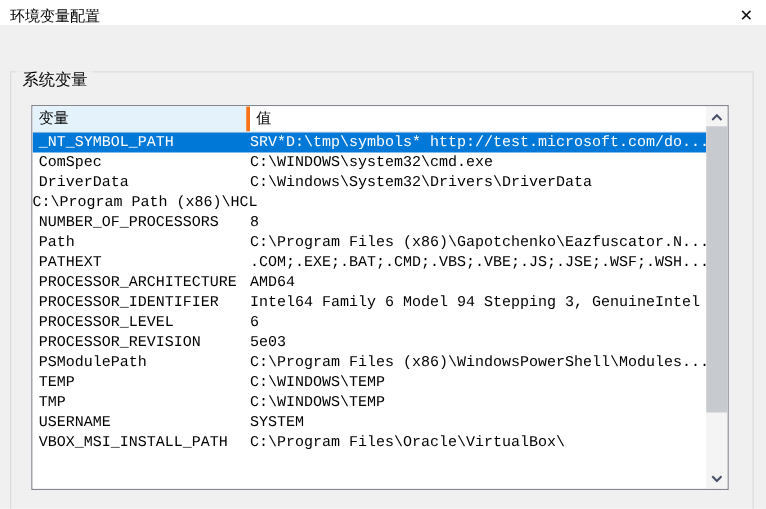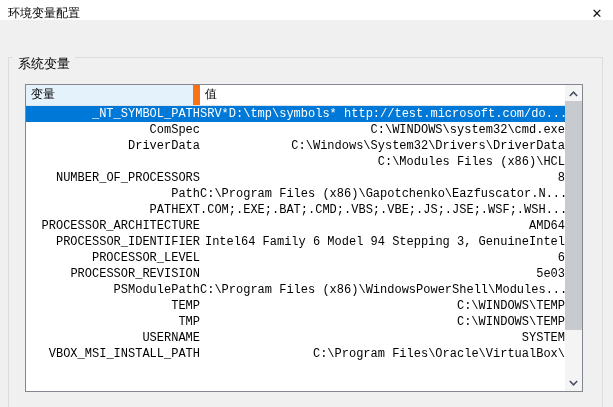--- a/index.html
+++ b/index.html
@@ -39,24 +39,24 @@
   .lv-content{position:absolute;left:0;top:0;right:17px;bottom:0;overflow:hidden;background:#fff;}
   .lv-header{
     display:flex;height:21px;box-sizing:border-box;
     border-bottom:1px solid #dde3ea;
     font-family:"Liberation Mono","DejaVu Sans Mono",monospace;
     font-size:12px;line-height:20px;white-space:pre;
   }
   .lv-header .h-name{
     width:174px;box-sizing:border-box;padding-left:5px;
     background:var(--header-highlight,#e4f2fc);
-    border-right:7px solid #f97316;
+    border-right:3px solid #f97316;
   }
   .lv-header .h-value{flex:1;padding-left:5px;background:#fff;}
-  .lv-rows{position:relative;text-align:right;}
+  .lv-rows{position:relative;}
   .lv-row{
     display:flex;height:16px;line-height:16px;
     font-family:"Liberation Mono","DejaVu Sans Mono",monospace;
     font-size:12px;white-space:pre;overflow:hidden;
   }
   .lv-row .cell{overflow:hidden;}
   .lv-row .cell-name{width:174px;box-sizing:border-box;padding-left:5px;flex:none;}
   .lv-row .cell-value{flex:1;}
   .lv-row.selected{background:var(--selection-bg,#0078d7);color:#fff;}
   
@@ -91,21 +91,21 @@
   <div class="listview">
     <div class="lv-content">
       <div class="lv-header">
         <div class="h-name">变量</div>
         <div class="h-value">值</div>
       </div>
       <div class="lv-rows">
           <div class="lv-row selected"><div class="cell cell-name">_NT_SYMBOL_PATH</div><div class="cell cell-value">SRV*D:\tmp\symbols* http://test.microsoft.com/do...</div></div>
           <div class="lv-row"><div class="cell cell-name">ComSpec</div><div class="cell cell-value">C:\WINDOWS\system32\cmd.exe</div></div>
           <div class="lv-row"><div class="cell cell-name">DriverData</div><div class="cell cell-value">C:\Windows\System32\Drivers\DriverData</div></div>
-          <div class="lv-row"><div class="cell cell-value">C:\Modules Files (x86)\HCL</div></div>
+          <div class="lv-row"><div class="cell cell-value">C:\Program Path (x86)\HCL</div></div>
           <div class="lv-row"><div class="cell cell-name">NUMBER_OF_PROCESSORS</div><div class="cell cell-value">8</div></div>
           <div class="lv-row"><div class="cell cell-name">Path</div><div class="cell cell-value">C:\Program Files (x86)\Gapotchenko\Eazfuscator.N...</div></div>
           <div class="lv-row"><div class="cell cell-name">PATHEXT</div><div class="cell cell-value">.COM;.EXE;.BAT;.CMD;.VBS;.VBE;.JS;.JSE;.WSF;.WSH...</div></div>
           <div class="lv-row"><div class="cell cell-name">PROCESSOR_ARCHITECTURE</div><div class="cell cell-value">AMD64</div></div>
           <div class="lv-row"><div class="cell cell-name">PROCESSOR_IDENTIFIER</div><div class="cell cell-value">Intel64 Family 6 Model 94 Stepping 3, GenuineIntel</div></div>
           <div class="lv-row"><div class="cell cell-name">PROCESSOR_LEVEL</div><div class="cell cell-value">6</div></div>
           <div class="lv-row"><div class="cell cell-name">PROCESSOR_REVISION</div><div class="cell cell-value">5e03</div></div>
           <div class="lv-row"><div class="cell cell-name">PSModulePath</div><div class="cell cell-value">C:\Program Files (x86)\WindowsPowerShell\Modules...</div></div>
           <div class="lv-row"><div class="cell cell-name">TEMP</div><div class="cell cell-value">C:\WINDOWS\TEMP</div></div>
           <div class="lv-row"><div class="cell cell-name">TMP</div><div class="cell cell-value">C:\WINDOWS\TEMP</div></div>

